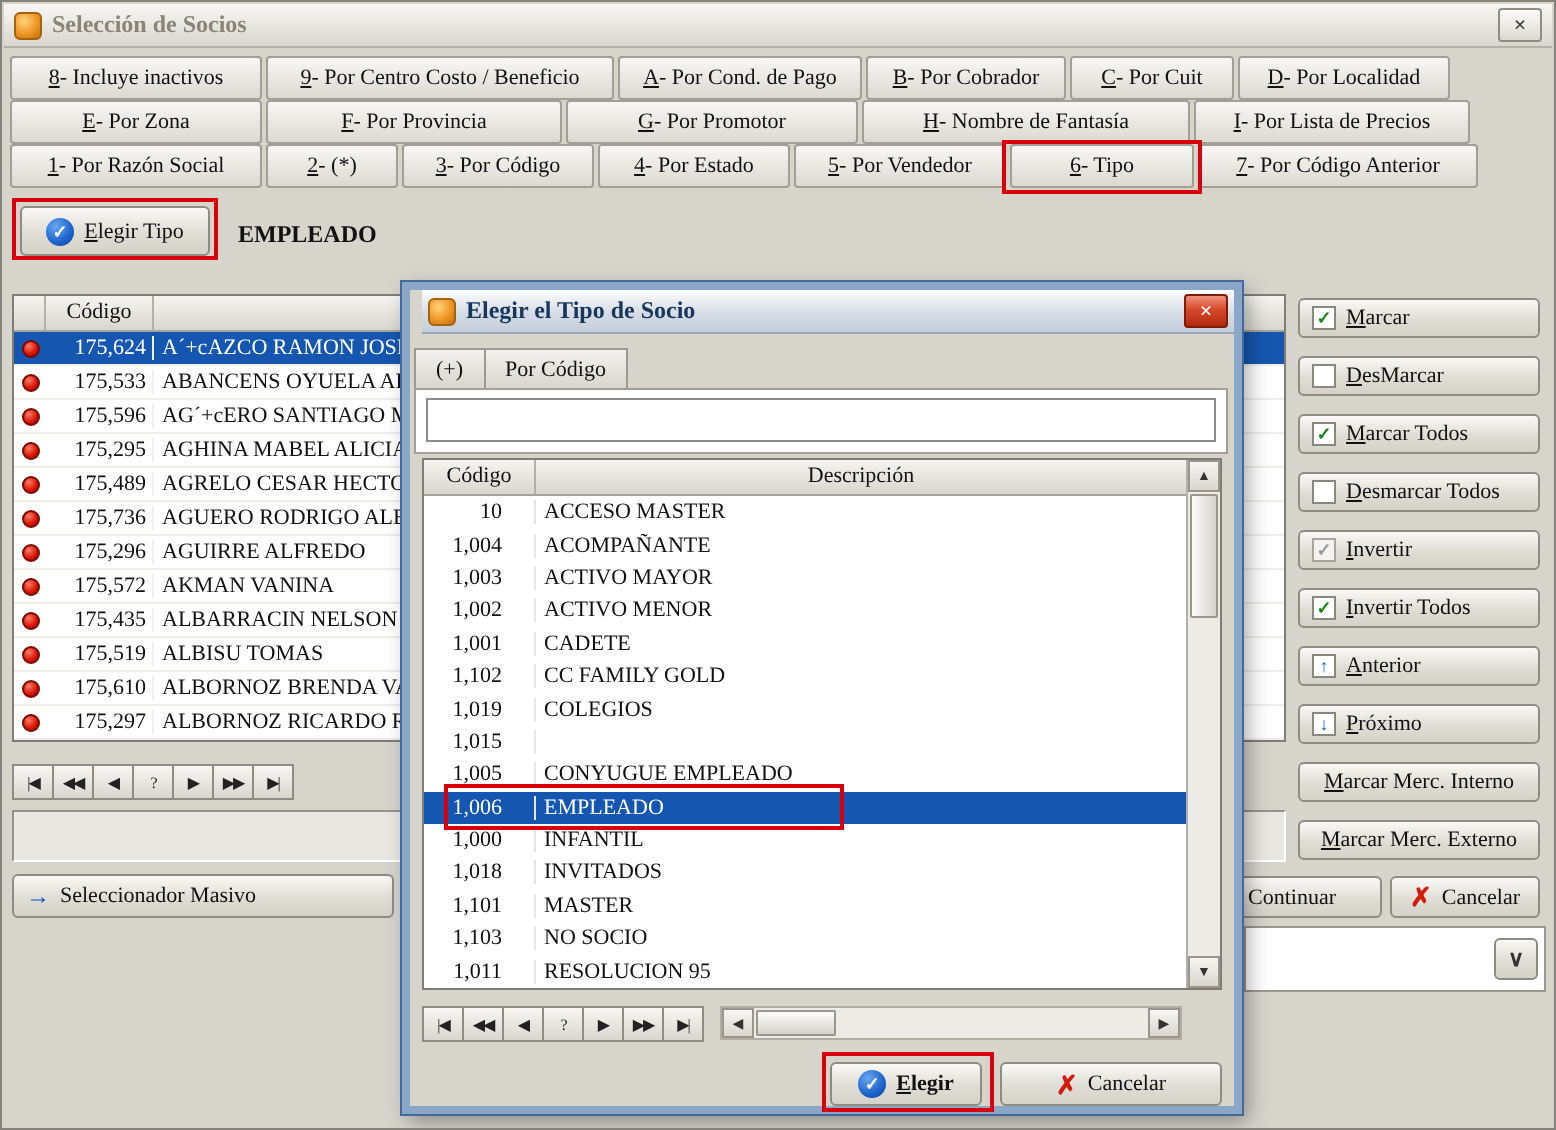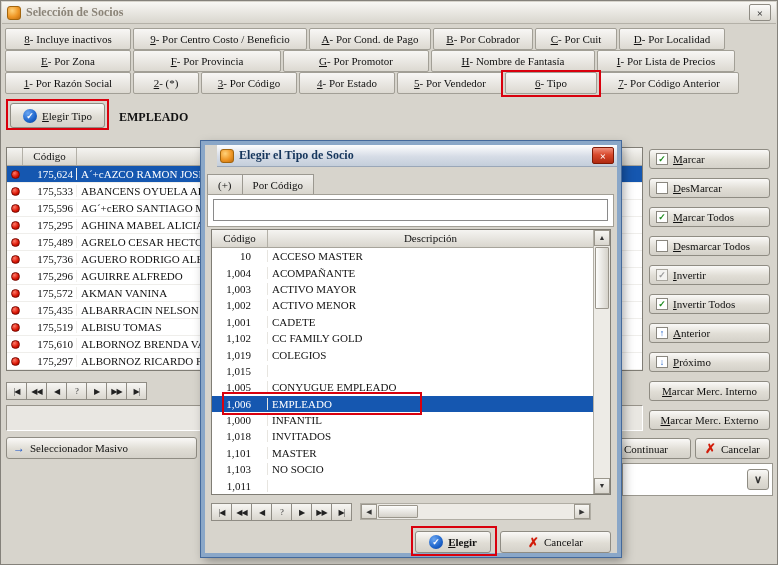--- a/index.html
+++ b/index.html
@@ -81,21 +81,21 @@
   .btn-continuar{position:absolute;left:600px;top:437px;width:90px;height:21px;justify-content:center}
   .btn-cancelar-main{position:absolute;left:694px;top:437px;width:75px;height:21px;justify-content:center;padding:0 3px}
   .red-x{color:#d21c0a;font-weight:bold;font-size:13px;line-height:1}
 
   .br-panel{position:absolute;left:621px;top:462px;width:151px;height:33px;background:#fff;border:1px solid #9a978e}
   .dd-btn{position:absolute;right:3px;top:5px;width:22px;height:21px;justify-content:center;font-weight:bold;color:#333}
 
   
   .dialog{position:absolute;left:200px;top:140px;width:420px;height:416px;background:#d7d4cc;
           border:4px solid #8aa7c8;outline:1px solid #44699b;box-shadow:3px 4px 10px rgba(0,0,0,.35);z-index:10}
-  .dlg-title{position:absolute;left:12px;top:0;right:0;height:22px;display:flex;align-items:center;gap:5px;padding:3px 3px;
+  .dlg-title{position:absolute;left:6px;top:0;right:0;height:22px;display:flex;align-items:center;gap:5px;padding:3px 3px;
              background:linear-gradient(#fdfdfe,#d6dce6 55%,#c4cedb);border-bottom:1px solid #9aa7b8}
   .dlg-title-text{font-weight:bold;font-size:12px;color:#16365c;flex:1}
   .dlg-close{width:22px;height:17px;display:flex;align-items:center;justify-content:center;border-radius:2px;
              background:linear-gradient(#f0907c,#d8492c 45%,#b02a10);border:1px solid #7e1a06;color:#fff;font-weight:bold;font-size:11px}
   .dlg-tabs{position:absolute;left:2px;top:26px;height:24px;display:flex;align-items:flex-end}
   .dlg-tab{height:21px;display:flex;align-items:center;padding:0 10px;background:linear-gradient(#f2f1ee,#d8d5cd);
            border:1px solid #9b9890;margin-right:-1px}
   .dlg-tab.active{height:24px;background:#fff;font-weight:bold;border-bottom-color:#fff;z-index:3}
   .dlg-tabpage{position:absolute;left:2px;top:49px;width:407px;height:33px;background:#fff;border:1px solid #a29f96;z-index:1}
   .dlg-input{position:absolute;left:8px;top:54px;width:395px;height:22px;border:1px solid #8a8a8a;background:#fff;
@@ -454,20 +454,21 @@
               <div class="dg-desc">MASTER</div>
             </div>
 
             <div class="dg-row">
               <div class="dg-code">1,103</div>
               <div class="dg-desc">NO SOCIO</div>
             </div>
 
             <div class="dg-row">
               <div class="dg-code">1,011</div>
+              <div class="dg-desc">RESOLUCION 95</div>
             </div>
           </div>
       </div>
       <div class="dg-scroll">
         <button class="sb-btn">▲</button>
         <div class="sb-thumb"></div>
         <div class="sb-fill"></div>
         <button class="sb-btn">▼</button>
       </div>
     </div>

